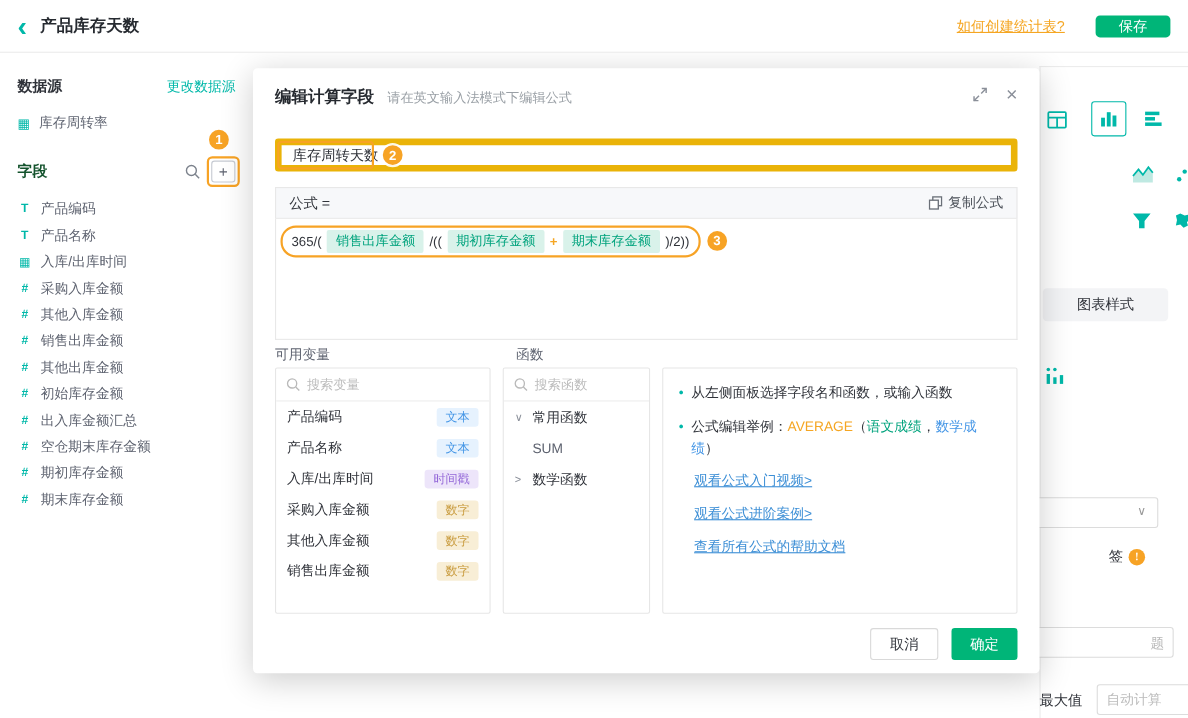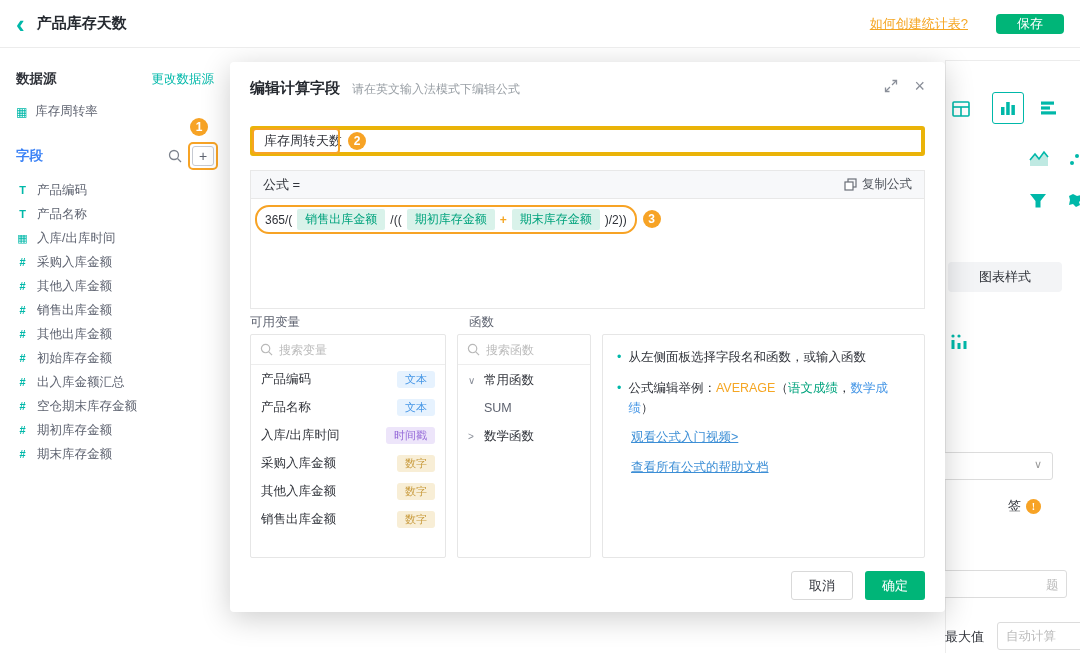--- a/index.html
+++ b/index.html
@@ -19,21 +19,21 @@
   .save-btn{background:#00b578;border:none;color:#fff;font-size:13px;border-radius:4px;padding:1px 21px;}
 
   
   .sidebar{position:absolute;left:0;top:48px;width:230px;bottom:0;background:#fff;padding:22px 16px 0;z-index:2;}
   .ds-head{display:flex;align-items:center;}
   .ds-label{font-size:13.5px;font-weight:bold;color:#30333a;}
   .ds-change{margin-left:auto;color:#00b8a9;font-size:12.5px;}
   .ds-item{display:flex;align-items:center;gap:8px;margin-top:15px;color:#5e6370;font-size:12.5px;cursor:pointer;}
   .ds-icon{color:#00b8a9;font-size:12px;}
   .fields-head{display:flex;align-items:center;margin-top:26px;}
-  .fields-label{font-size:13.5px;font-weight:bold;color:#3b82f6;}
+  .fields-label{font-size:13.5px;font-weight:bold;color:#14532d;}
   .fields-tools{margin-left:auto;display:flex;align-items:center;gap:10px;}
   .search-btn{display:flex;cursor:pointer;}
   .plus-wrap{position:relative;}
   .plus-btn{width:22px;height:20px;border:1px solid #c6cad2;border-radius:3px;background:#fff;color:#5e6370;font-size:14px;line-height:16px;}
   .plus-annot{position:absolute;left:-4px;top:-4px;width:30px;height:28px;border:2px solid #f7a325;border-radius:5px;pointer-events:none;}
   .field-list{margin-top:12px;}
   .field-row{display:flex;align-items:center;gap:8px;height:24px;color:#5e6370;font-size:12.5px;cursor:pointer;}
   .ficon{color:#00b8a9;width:13px;text-align:center;font-size:11px;font-weight:bold;flex:none;}
 
   .step-badge{width:18px;height:18px;border-radius:50%;background:#f7a325;color:#fff;font-size:12px;font-weight:bold;display:flex;align-items:center;justify-content:center;z-index:3;box-shadow:0 0 0 2px rgba(255,255,255,.9);}
@@ -65,21 +65,21 @@
 
   
   .modal{position:absolute;left:230px;top:62px;width:715px;height:550px;background:#fff;border-radius:4px;box-shadow:0 6px 30px rgba(0,0,0,.2);z-index:10;}
   .modal-header{position:absolute;top:17px;left:20px;display:flex;align-items:baseline;gap:12px;}
   .modal-title{font-size:15px;font-weight:bold;color:#262a30;}
   .modal-subtitle{font-size:12px;color:#9aa0a6;}
   .modal-tools{position:absolute;top:16px;right:20px;display:flex;align-items:center;gap:16px;color:#8a8f99;}
   .expand{cursor:pointer;display:flex;}
   .close{cursor:pointer;font-size:18px;line-height:16px;}
   .name-field{position:absolute;top:64px;left:20px;right:20px;height:30px;}
-  .name-input{width:100%;height:30px;border:4px solid #eab308;border-radius:3px;padding:0 10px;font-size:13px;color:#30333a;}
+  .name-input{width:100%;height:30px;border:6px solid #eab308;border-radius:3px;padding:0 10px;font-size:13px;color:#30333a;}
   .name-annot{position:absolute;left:2px;top:2px;width:88px;height:26px;border:2px solid #f7a325;border-radius:4px;pointer-events:none;}
   .badge2{position:absolute;left:98px;top:6px;}
   .formula-block{position:absolute;top:108px;left:20px;right:20px;}
   .formula-head{height:29px;background:#f7f8fa;border:1px solid #e8e8e8;display:flex;align-items:center;padding:0 12px;font-size:13px;color:#30333a;}
   .copy-btn{margin-left:auto;display:flex;align-items:center;gap:5px;color:#4a4f57;font-size:12.5px;cursor:pointer;}
   .formula-body{height:110px;border:1px solid #e8e8e8;border-top:none;background:#fff;padding:6px 4px;display:flex;align-items:flex-start;cursor:text;}
   .formula-annot{display:inline-flex;align-items:center;border:2px solid #f7a325;border-radius:14px;padding:2px 8px;gap:5px;font-size:12px;color:#30333a;white-space:nowrap;}
   .fpill{background:#d9f2ea;color:#00a37d;padding:2px 8px;border-radius:2px;}
   .fop{color:#f5a623;font-weight:bold;}
   .badge3{margin-left:6px;margin-top:5px;flex:none;}
@@ -389,20 +389,21 @@
     <div class="hp-row">
       <span class="hp-dot">•</span>
       <span>从左侧面板选择字段名和函数，或输入函数</span>
     </div>
     <div class="hp-row">
       <span class="hp-dot">•</span>
       <span><span>公式编辑举例：</span><span class="ex-fn">AVERAGE</span><span>（</span><span class="ex-arg1">语文成绩</span><span>，</span><span class="ex-arg2">数学成绩</span><span>）</span></span>
     </div>
     <div class="hp-links">
       <a class="hp-link">观看公式入门视频&gt;</a>
+      <a class="hp-link">观看公式进阶案例&gt;</a>
       <a class="hp-link">查看所有公式的帮助文档</a>
     </div>
   </div>
 
   <div class="modal-footer">
     <button class="btn-cancel">取消</button>
     <button class="btn-ok">确定</button>
   </div>
 </div>
 

